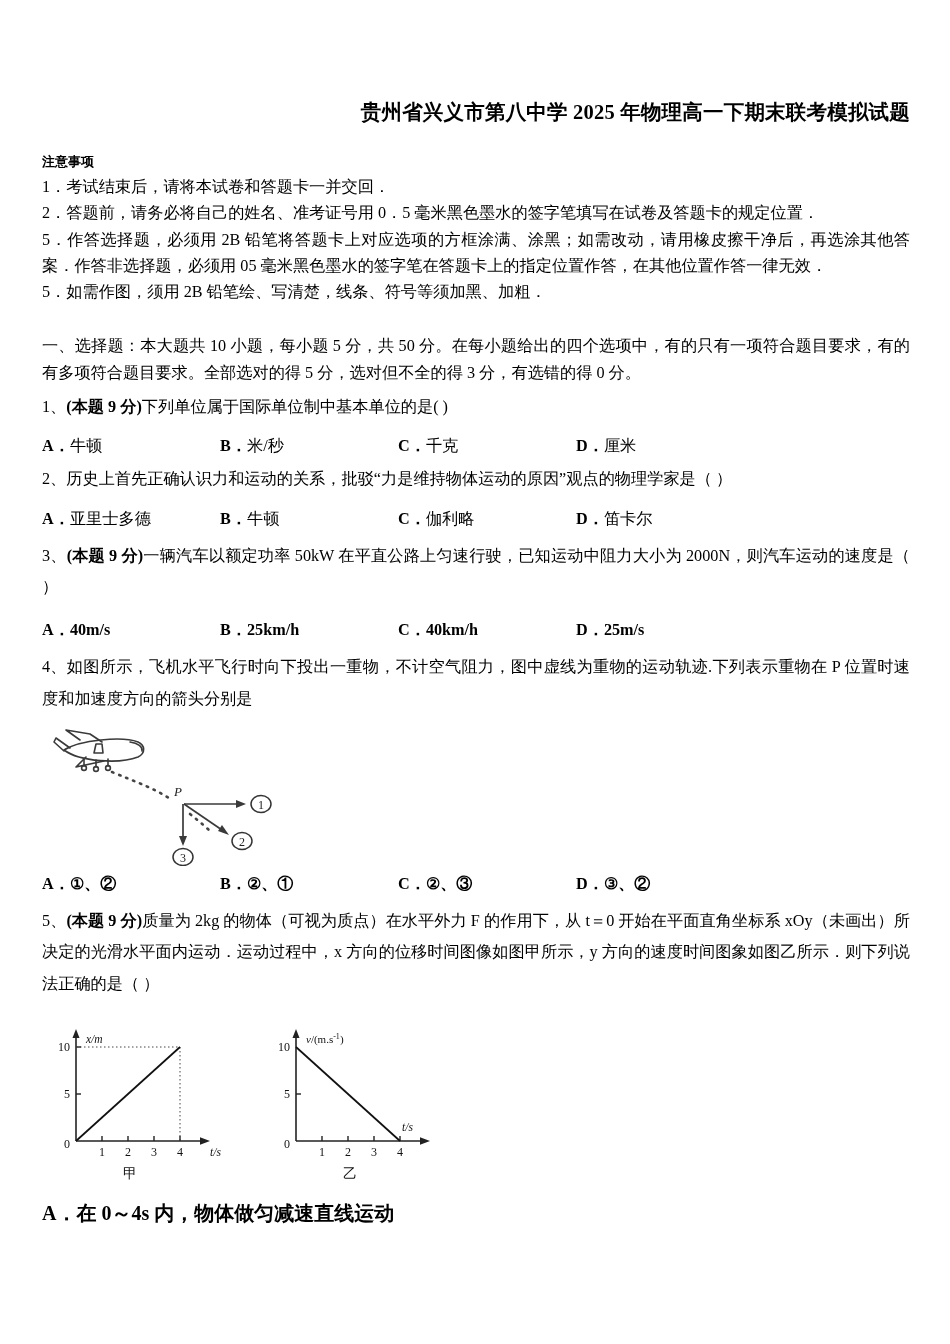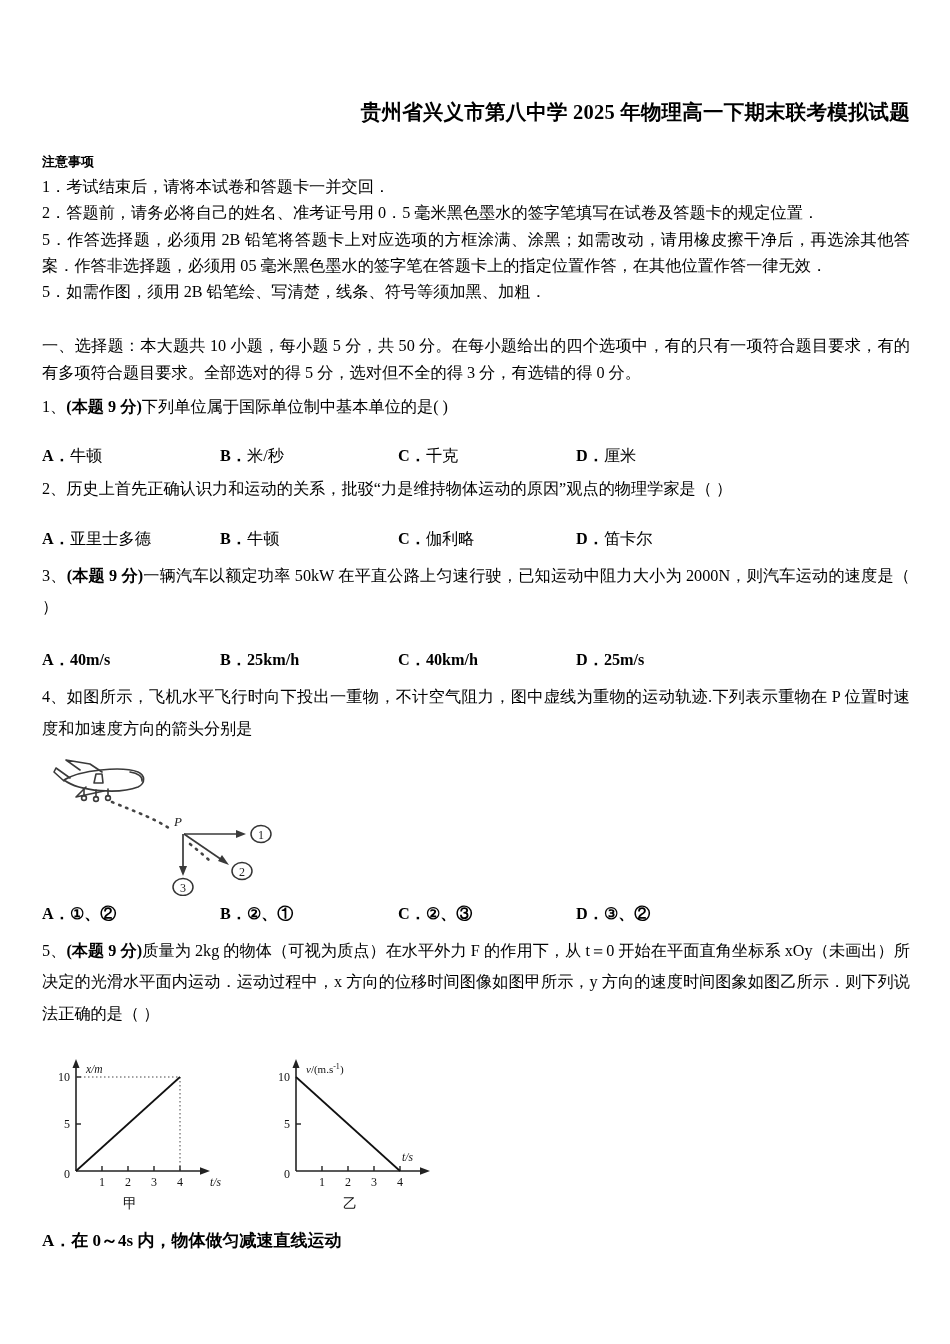--- a/index.html
+++ b/index.html
@@ -67,33 +67,33 @@
     line-height: 1.95;
     margin-top: 10px;
     text-align: justify;
   }
   .q-stem.tight { line-height: 1.62; margin-top: 8px; }
   .q-stem b { font-weight: bold; }
 
   .opts {
     display: flex;
     font-size: 16.2px;
-    margin-top: 24px;
+    margin-top: 14px;
     line-height: 1.5;
   }
   .opts .opt {
     width: 178px;
     flex: 0 0 178px;
     font-weight: bold;
   }
   .opts .opt .otxt { font-weight: normal; }
   .opts.bold-all .opt, .opts.bold-all .opt .otxt { font-weight: bold; }
 
   .single-opt {
-    font-size: 17px;
+    font-size: 20px;
     font-weight: bold;
     margin-top: 14px;
     line-height: 1.6;
   }
 
   
   .circnum { font-size: 16px; }
 
   
   .fig-plane {

